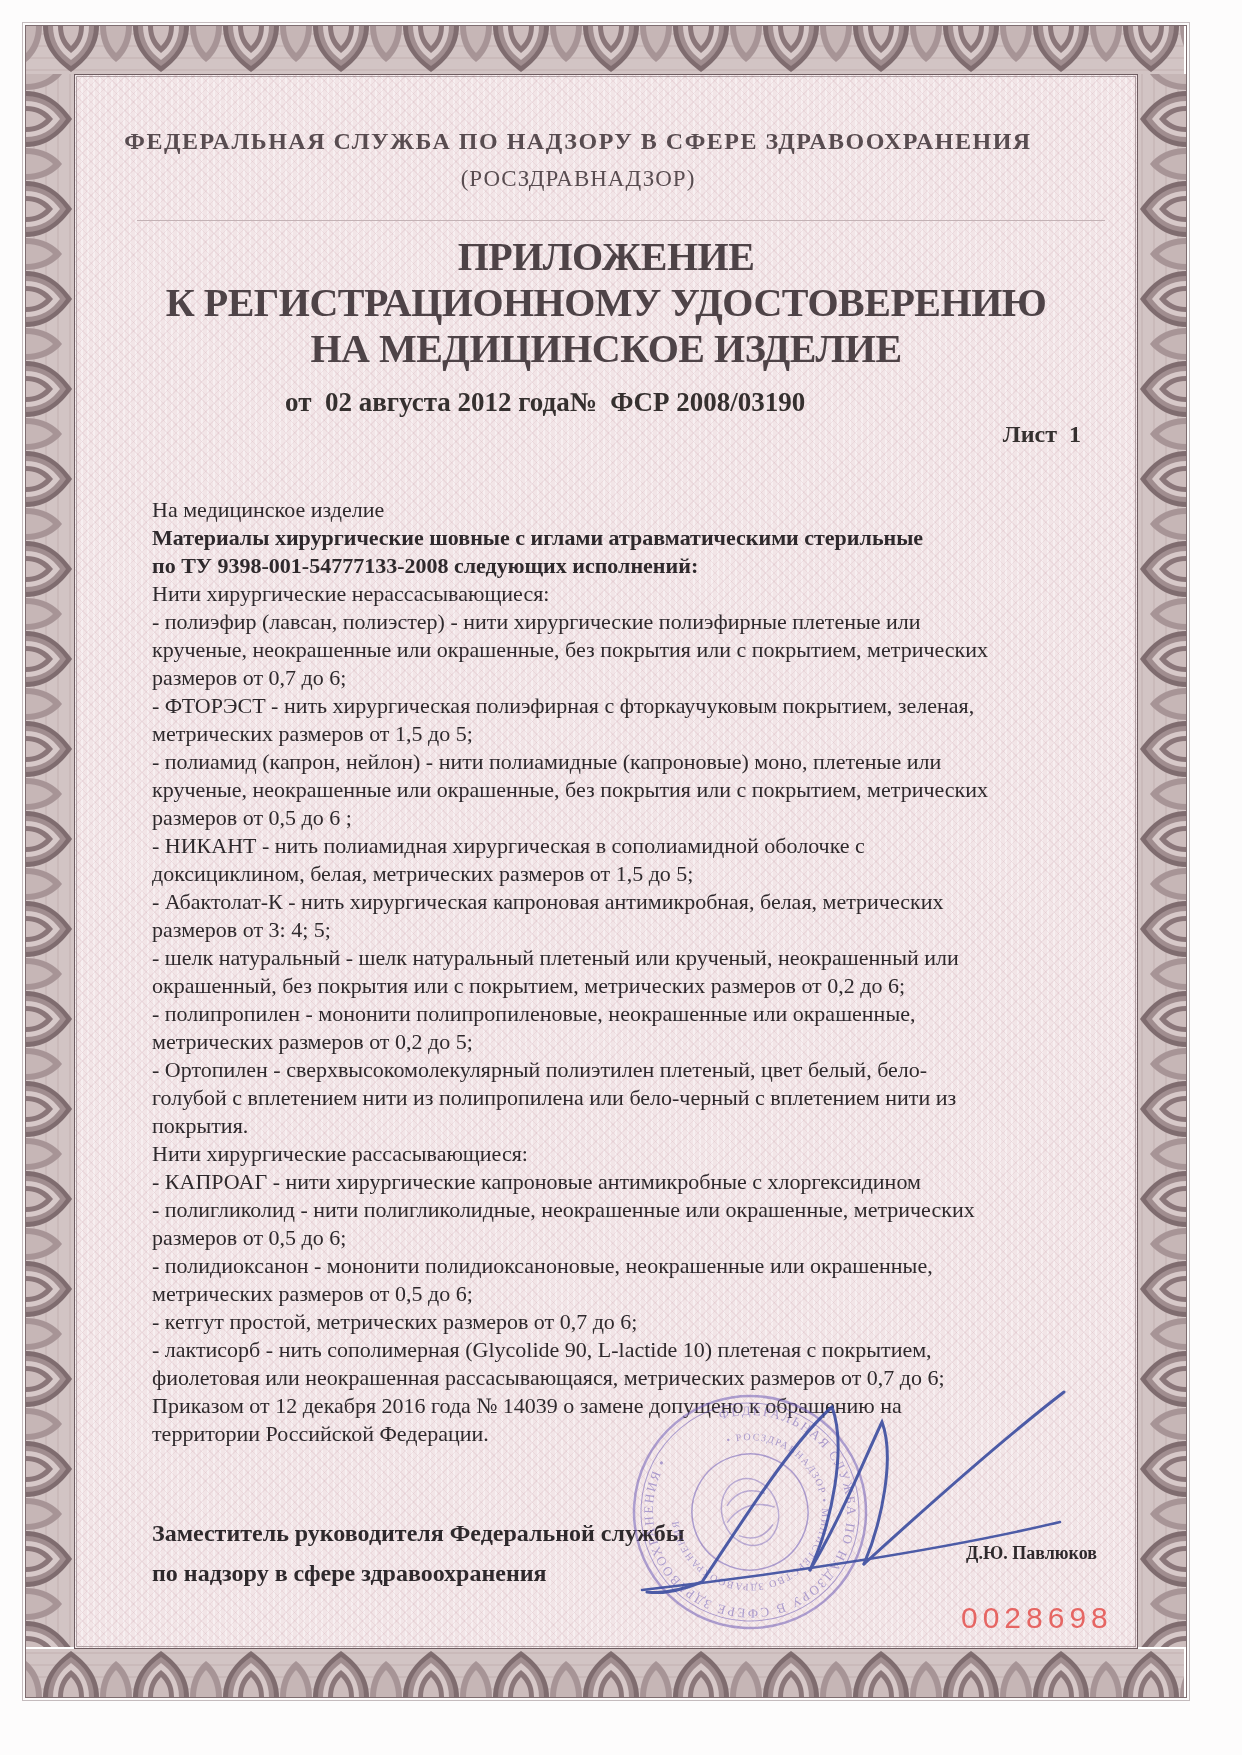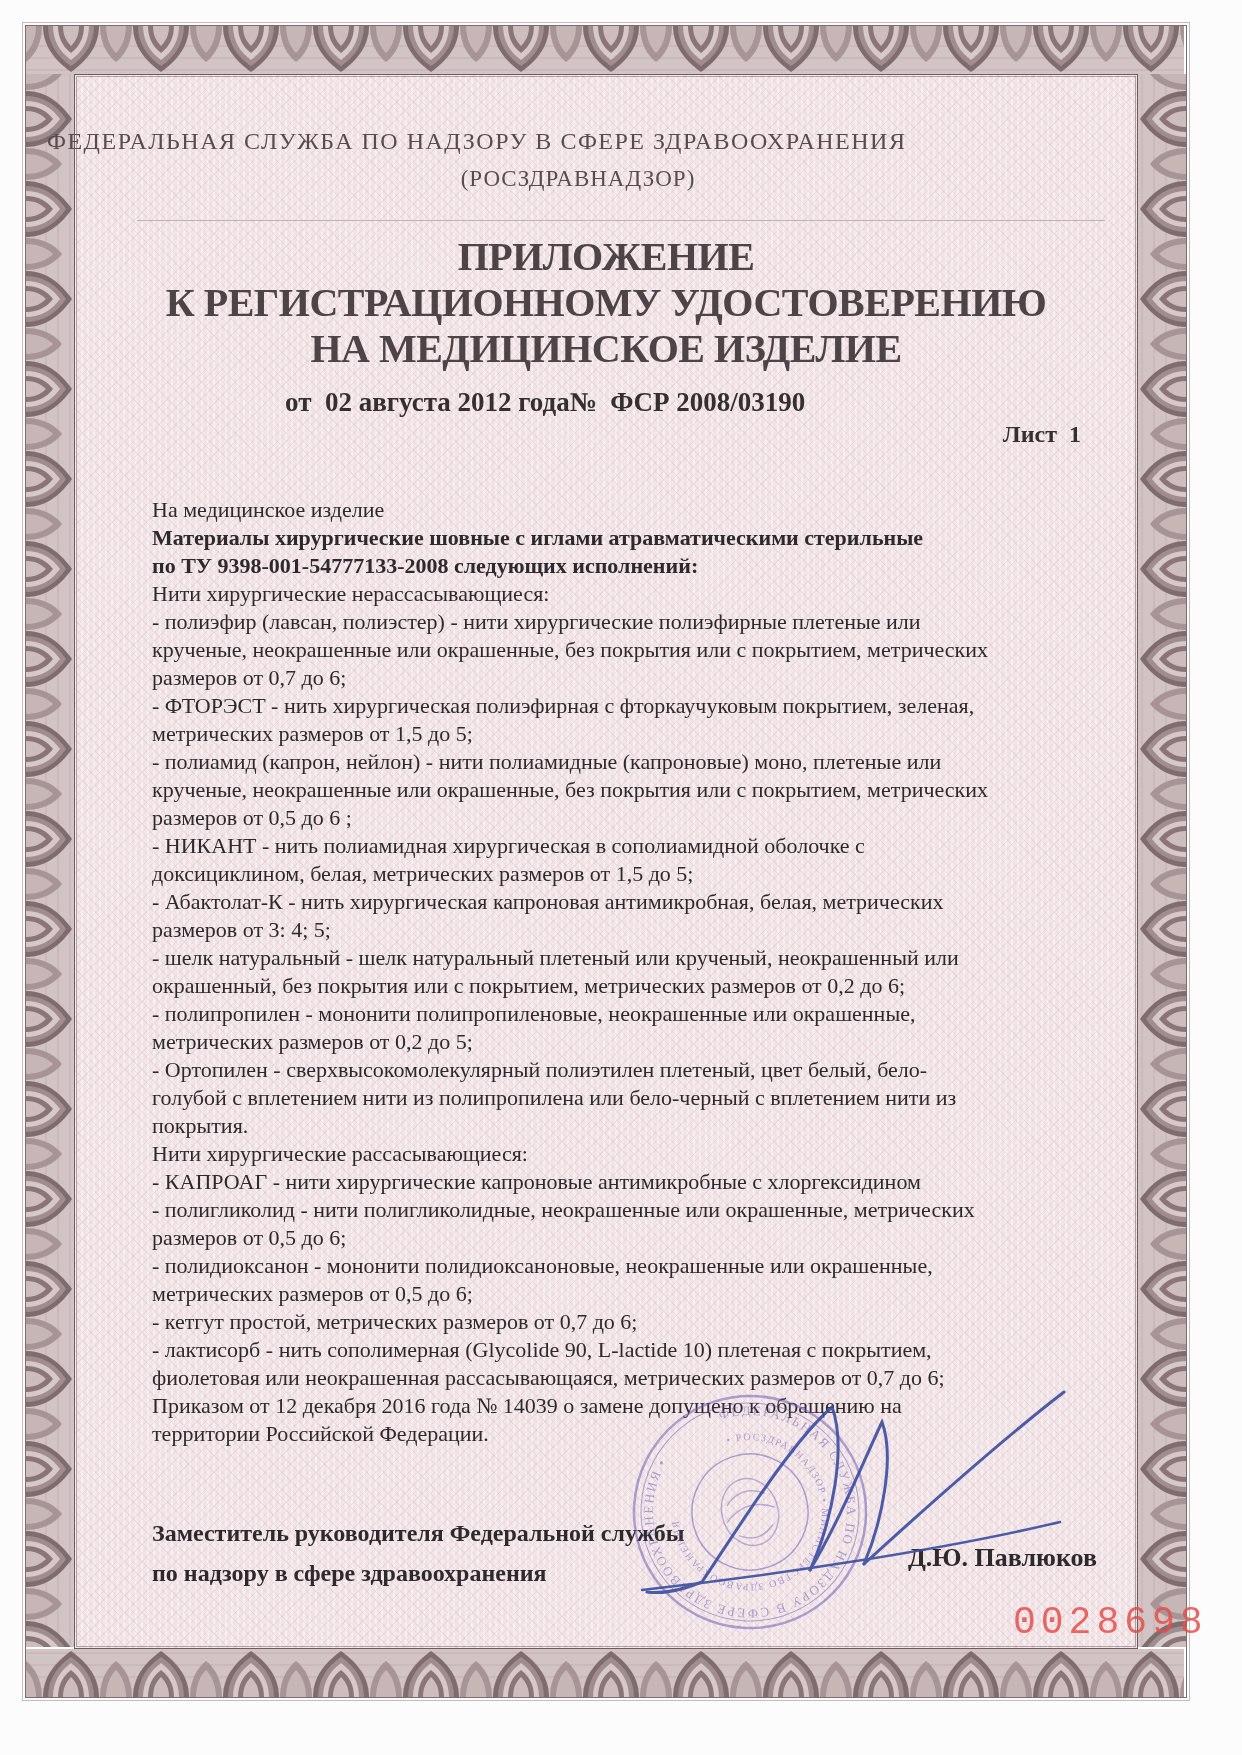--- a/index.html
+++ b/index.html
@@ -13,42 +13,42 @@
   .band-left{left:0;top:48px;}
   .band-right{right:0;top:48px;}
   .content{position:absolute;left:48px;top:48px;width:1062px;height:1573px;
            border:1px solid #6d5c60;
            background-color:#f2e5e7;
            background-image:
              repeating-linear-gradient(45deg, rgba(199,156,167,.17) 0 1px, rgba(0,0,0,0) 1px 6px),
              repeating-linear-gradient(135deg, rgba(199,156,167,.17) 0 1px, rgba(0,0,0,0) 1px 6px),
              repeating-linear-gradient(90deg, rgba(255,255,255,.40) 0 2px, rgba(0,0,0,0) 2px 6px);}
   .content::after{content:"";position:absolute;inset:1px;border:1px solid rgba(109,92,96,.5);pointer-events:none;}
-  .agency{position:absolute;left:0;top:53px;width:100%;
-          font-size:24px;letter-spacing:1.5px;color:#584c50;transform:translateX(-28px);}
+  .agency{position:absolute;left:0;top:53px;width:100%;text-align:center;
+          font-size:24px;letter-spacing:1.5px;color:#584c50;transform:translateX(-28px);font-weight:bold;}
   .agency2{position:absolute;left:0;top:91px;width:100%;text-align:center;
            font-size:23px;letter-spacing:1px;color:#584c50;transform:translateX(-28px);}
   .rule{position:absolute;left:62px;top:145px;width:968px;height:0;border-top:1px solid #c3b2b5;}
   .t{position:absolute;left:0;width:100%;text-align:center;font-weight:bold;color:#4e4347;
      font-size:40px;letter-spacing:-0.5px;line-height:44px;}
   .t1{top:160px;}
   .t2{top:206px;}
   .t3{top:252px;}
   .dateline{position:absolute;left:210px;top:312px;display:flex;
             font-weight:bold;font-size:27px;color:#35302f;}
   .dateline span{white-space:pre;}
   .sheet{position:absolute;right:56px;top:346px;font-weight:bold;font-size:24px;color:#35302f;white-space:pre;margin-left:15px;}
   .body{position:absolute;left:77px;top:421px;right:20px;color:#2e292c;}
   .line{height:28px;line-height:28px;font-size:22px;white-space:nowrap;}
   .b{font-weight:bold;}
   .sig-post{position:absolute;left:77px;top:1438px;font-size:24px;font-weight:bold;
             line-height:40px;color:#2e292c;}
-  .sig-name{position:absolute;right:40px;top:1468px;font-size:26px;font-weight:bold;color:#2e292c;margin-left:16px;}
-  .serial{position:absolute;left:938px;top:1526px;font-family:Liberation Mono, monospace;
-          font-size:38px;letter-spacing:5px;color:#e4504d;opacity:.85;}
+  .sig-name{position:absolute;right:40px;top:1468px;font-size:18px;font-weight:bold;color:#2e292c;margin-left:16px;}
+  .serial{position:absolute;left:886px;top:1526px;font-family:Liberation Sans, sans-serif;
+          font-size:30px;letter-spacing:5px;color:#e4504d;opacity:.85;}
   .overlay{position:absolute;left:0;top:0;pointer-events:none;}
 </style>
 </head>
 <body>
 
 <div class="page">
   <div class="frame">
 
     <svg width="0" height="0" style="position:absolute" aria-hidden="true">
       <defs>

